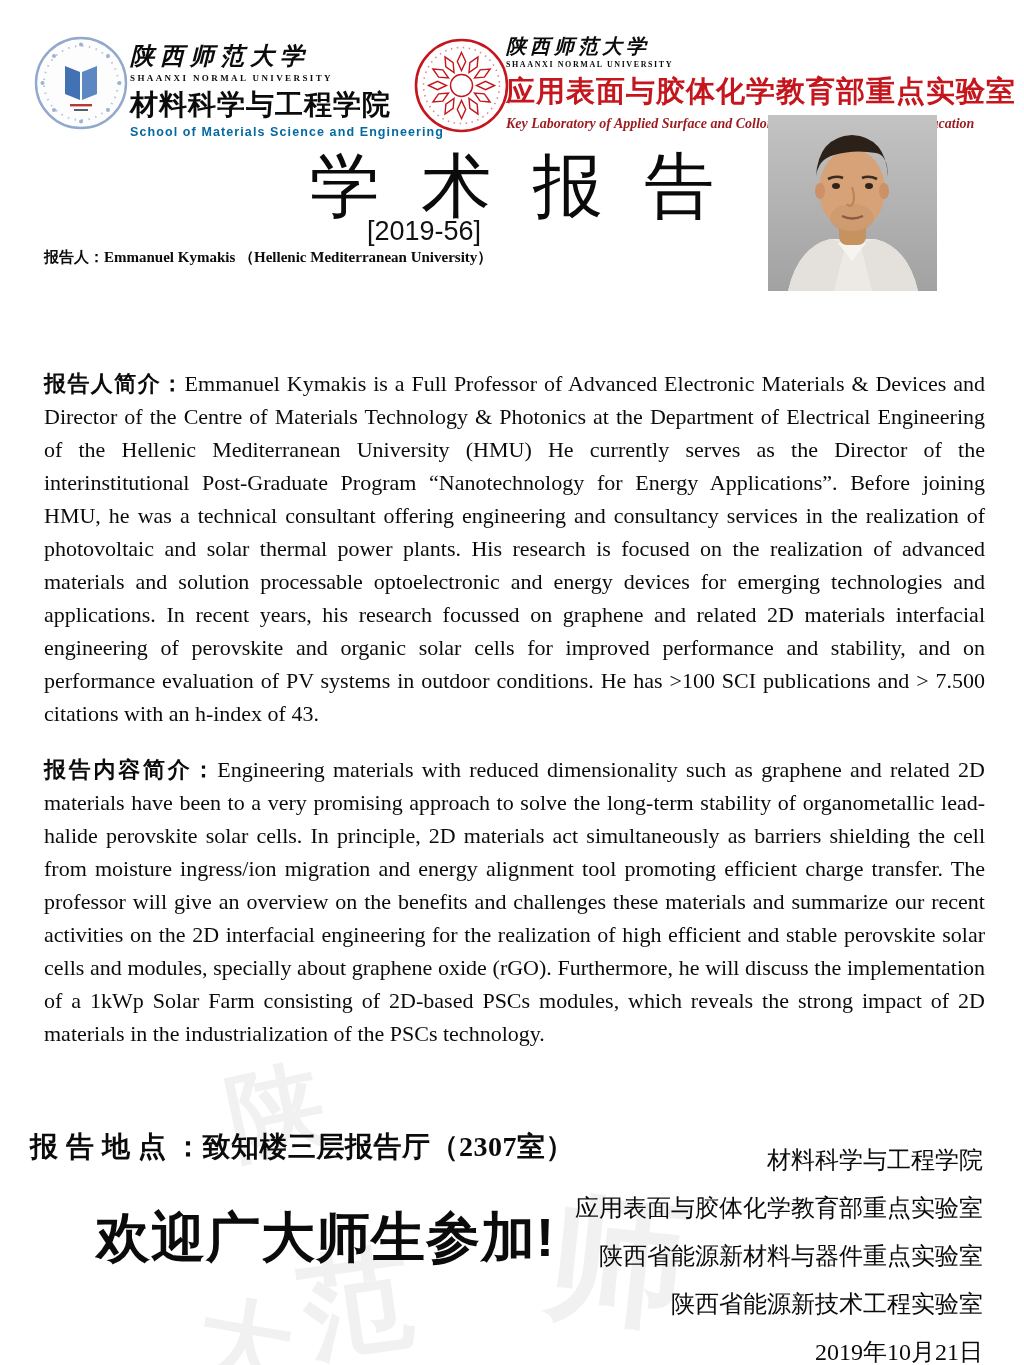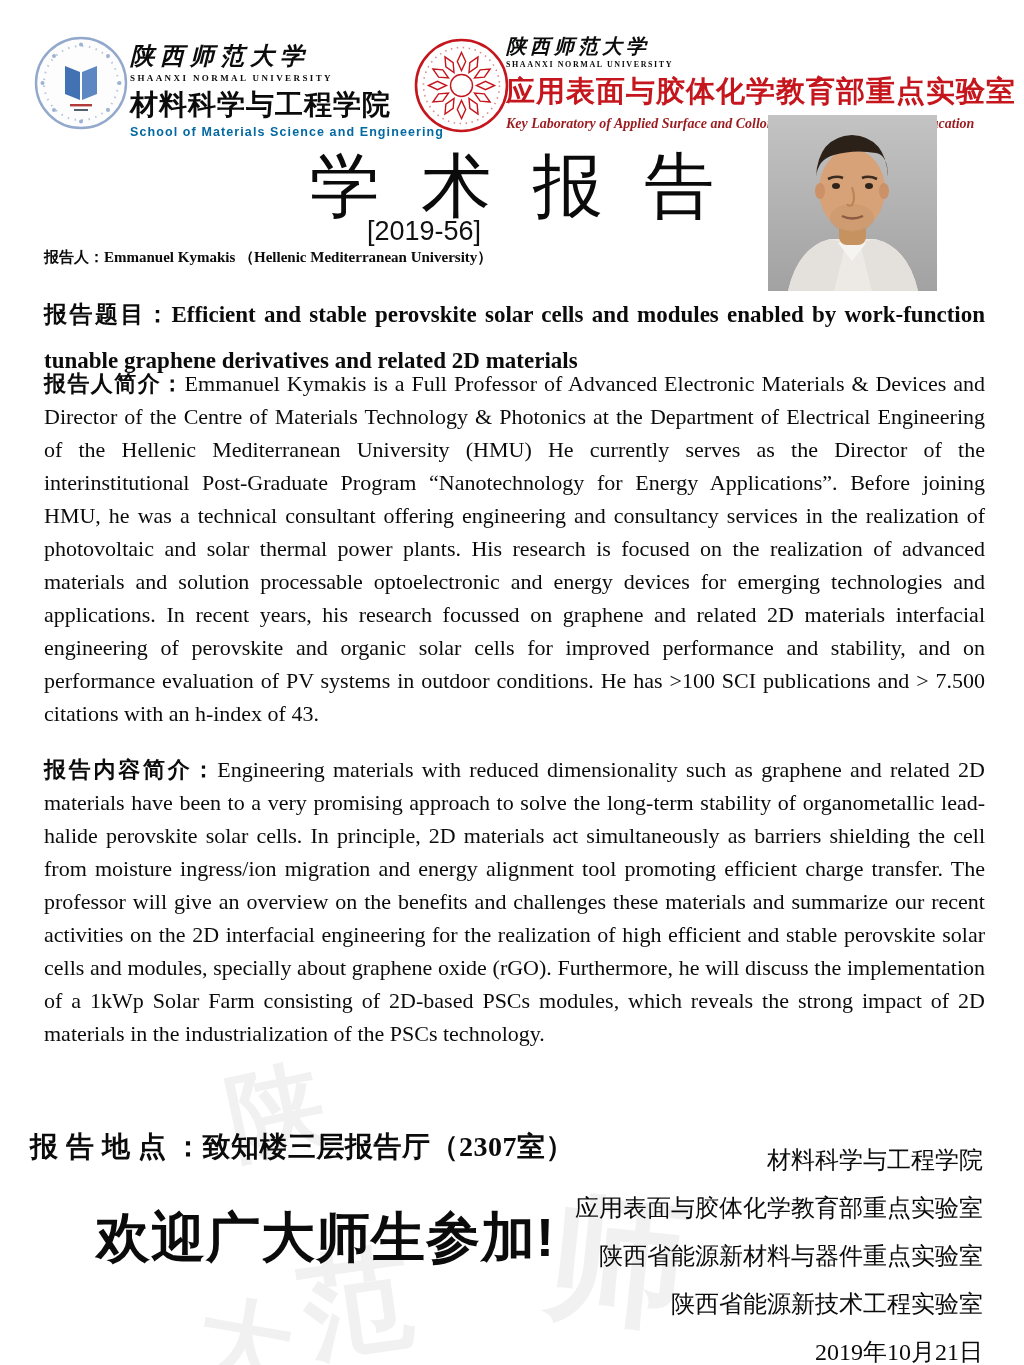--- a/index.html
+++ b/index.html
@@ -151,23 +151,20 @@
     <path d="M84 72 Q88 84 84 90 Q81 92 79 89" stroke="#b98455" stroke-width="2" fill="none"></path>
     <path d="M74 101 Q84 106 95 101" stroke="#8d5a43" stroke-width="2.4" fill="none"></path>
   </svg>
 
   <h1 id="main-title">学 术 报 告</h1>
   <div id="issue-no">[2019-56]</div>
 
   <p id="speaker-line" class="line">
     <span class="lbl">报告人：</span><span>Emmanuel Kymakis （Hellenic Mediterranean University）</span>
   </p>
-  <p id="talk-line" class="line">
-    <span class="lbl">报告题目：</span><span>Efficient and stable perovskite solar cells and modules enabled by work-function tunable graphene derivatives and related 2D materials</span>
-  </p>
 
   <p id="bio-para" class="para">
     <span class="lbl">报告人简介：</span><span>Emmanuel Kymakis is a Full Professor of Advanced Electronic Materials &amp; Devices and Director of the Centre of Materials Technology &amp; Photonics at the Department of Electrical Engineering of the Hellenic Mediterranean University (HMU)  He currently serves as the Director of the interinstitutional Post-Graduate Program “Nanotechnology for Energy Applications”. Before joining HMU, he was a technical consultant offering engineering and consultancy services in the realization of photovoltaic and solar thermal power plants.  His research is focused on the realization of advanced materials and solution processable optoelectronic and energy devices for emerging technologies and applications. In recent years, his research focussed on graphene and related 2D materials interfacial engineering of perovskite and organic solar cells for improved performance and stability, and on performance evaluation of PV systems in outdoor conditions. He has &gt;100 SCI publications and &gt; 7.500 citations with an h-index of 43.</span>
   </p>
 
   <p id="abstract-para" class="para">
     <span class="lbl">报告内容简介：</span><span>Engineering materials with reduced dimensionality such as graphene and related 2D materials have  been to a very promising approach to solve the long-term stability of organometallic lead-halide perovskite solar cells. In principle, 2D materials act simultaneously as barriers shielding the cell from moisture ingress/ion migration and energy alignment tool promoting efficient charge transfer. The professor will give an overview on the benefits and challenges these materials  and summarize our recent activities on the 2D interfacial engineering for the realization of high efficient and stable perovskite solar cells and modules, specially about graphene oxide (rGO). Furthermore,  he will discuss the implementation of a 1kWp Solar Farm consisting of 2D-based PSCs modules, which reveals the strong impact of 2D materials in the industrialization of the PSCs technology.</span>
   </p>
 
   <p id="place-line" class="sched">

